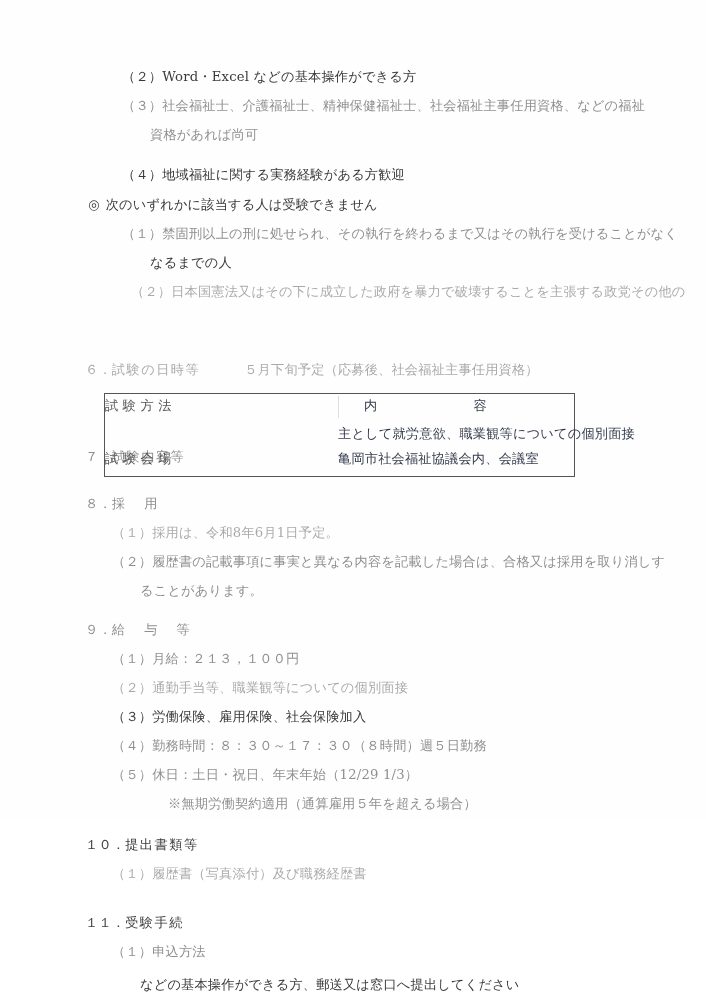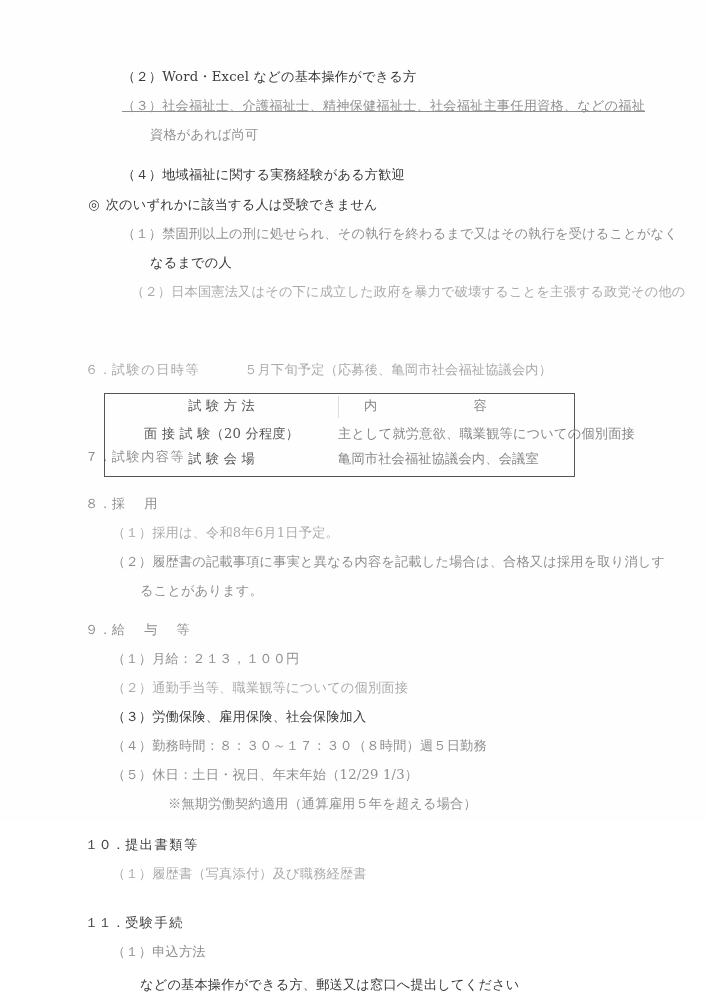--- a/index.html
+++ b/index.html
@@ -76,30 +76,29 @@
     position: absolute;
     left: 0;
     width: 100%;
     height: 28px;
     white-space: nowrap;
   }
   .exam-table .c-method {
     position: absolute;
     left: 0;
     width: 233px;
-    text-align: center;
     color: #39393a;
     font-size: 13.2px;
   }
   .exam-table .c-content {
     position: absolute;
     left: 233px;
     width: 238px;
     text-align: left;
-    color: #737373;
+    color: #0f172a;
     font-size: 13.2px;
   }
   .exam-table .c-content.hdr {
     text-align: left;
     padding-left: 26px;
     box-sizing: border-box;
   }
 
   
   .exam-divider {
@@ -121,21 +120,21 @@
 </head>
 <body>
 
 <div class="page">
   <div class="doc">
 
     <div class="line indent-sub dark" style="top:70px;">
       <span>（２）</span><span>Word・Excel などの基本操作ができる方</span>
     </div>
 
-    <div class="line indent-sub faded" style="top:99px;text-decoration:underline;">
+    <div class="line indent-sub faded" style="top:99px;">
       <span>（３）</span><span>社会福祉士、介護福祉士、精神保健福祉士、社会福祉主事任用資格、などの福祉</span>
     </div>
 
     <div class="line indent-sub2 faded" style="top:128px;">
       <span>資格があれば尚可</span>
     </div>
 
     <div class="line indent-sub dark" style="top:168px;">
       <span>（４）</span><span>地域福祉に関する実務経験がある方歓迎</span>
     </div>
@@ -151,39 +150,38 @@
     <div class="line indent-sub2 dark" style="top:256px;">
       <span>なるまでの人</span>
     </div>
 
     <div class="line indent-sub fadedxx" style="top:285px;margin-left:9px;">
       <span>（２）</span><span>日本国憲法又はその下に成立した政府を暴力で破壊することを主張する政党その他の</span>
     </div>
 
 
     <div class="line indent-sec fadedxx" style="top:363px;">
-      <span>６．</span><span class="sp2">試験の日時等</span><span style="display:inline-block;width:44px;"></span><span>５月下旬予定（応募後、亀岡市社会福祉協議会内）</span>
+      <span>６．</span><span class="sp2">試験の日時等</span><span style="display:inline-block;width:44px;"></span><span>５月下旬予定（応募後、社会福祉主事任用資格）</span>
     </div>
 
     <div class="line indent-sec faded" style="top:410px;margin-top:40px;">
       <span>７．</span><span class="sp2">試験内容等</span>
     </div>
 
     <div class="exam-table">
       <div class="exam-divider"></div>
 
       <div class="trow" style="top:5px;">
         <div class="c-method">試 験 方 法</div>
         <div class="c-content hdr">
           <span>内</span><span style="display:inline-block;width:96px;"></span><span>容</span>
         </div>
       </div>
 
       <div class="trow" style="top:33px;">
-        <div class="c-method">面 接 試 験（20 分程度）</div>
         <div class="c-content">主として就労意欲、職業観等についての個別面接</div>
       </div>
 
       <div class="trow" style="top:58px;">
         <div class="c-method">試 験 会 場</div>
         <div class="c-content">亀岡市社会福祉協議会内、会議室</div>
       </div>
     </div>
 
     <div class="line indent-sec faded" style="top:497px;">

